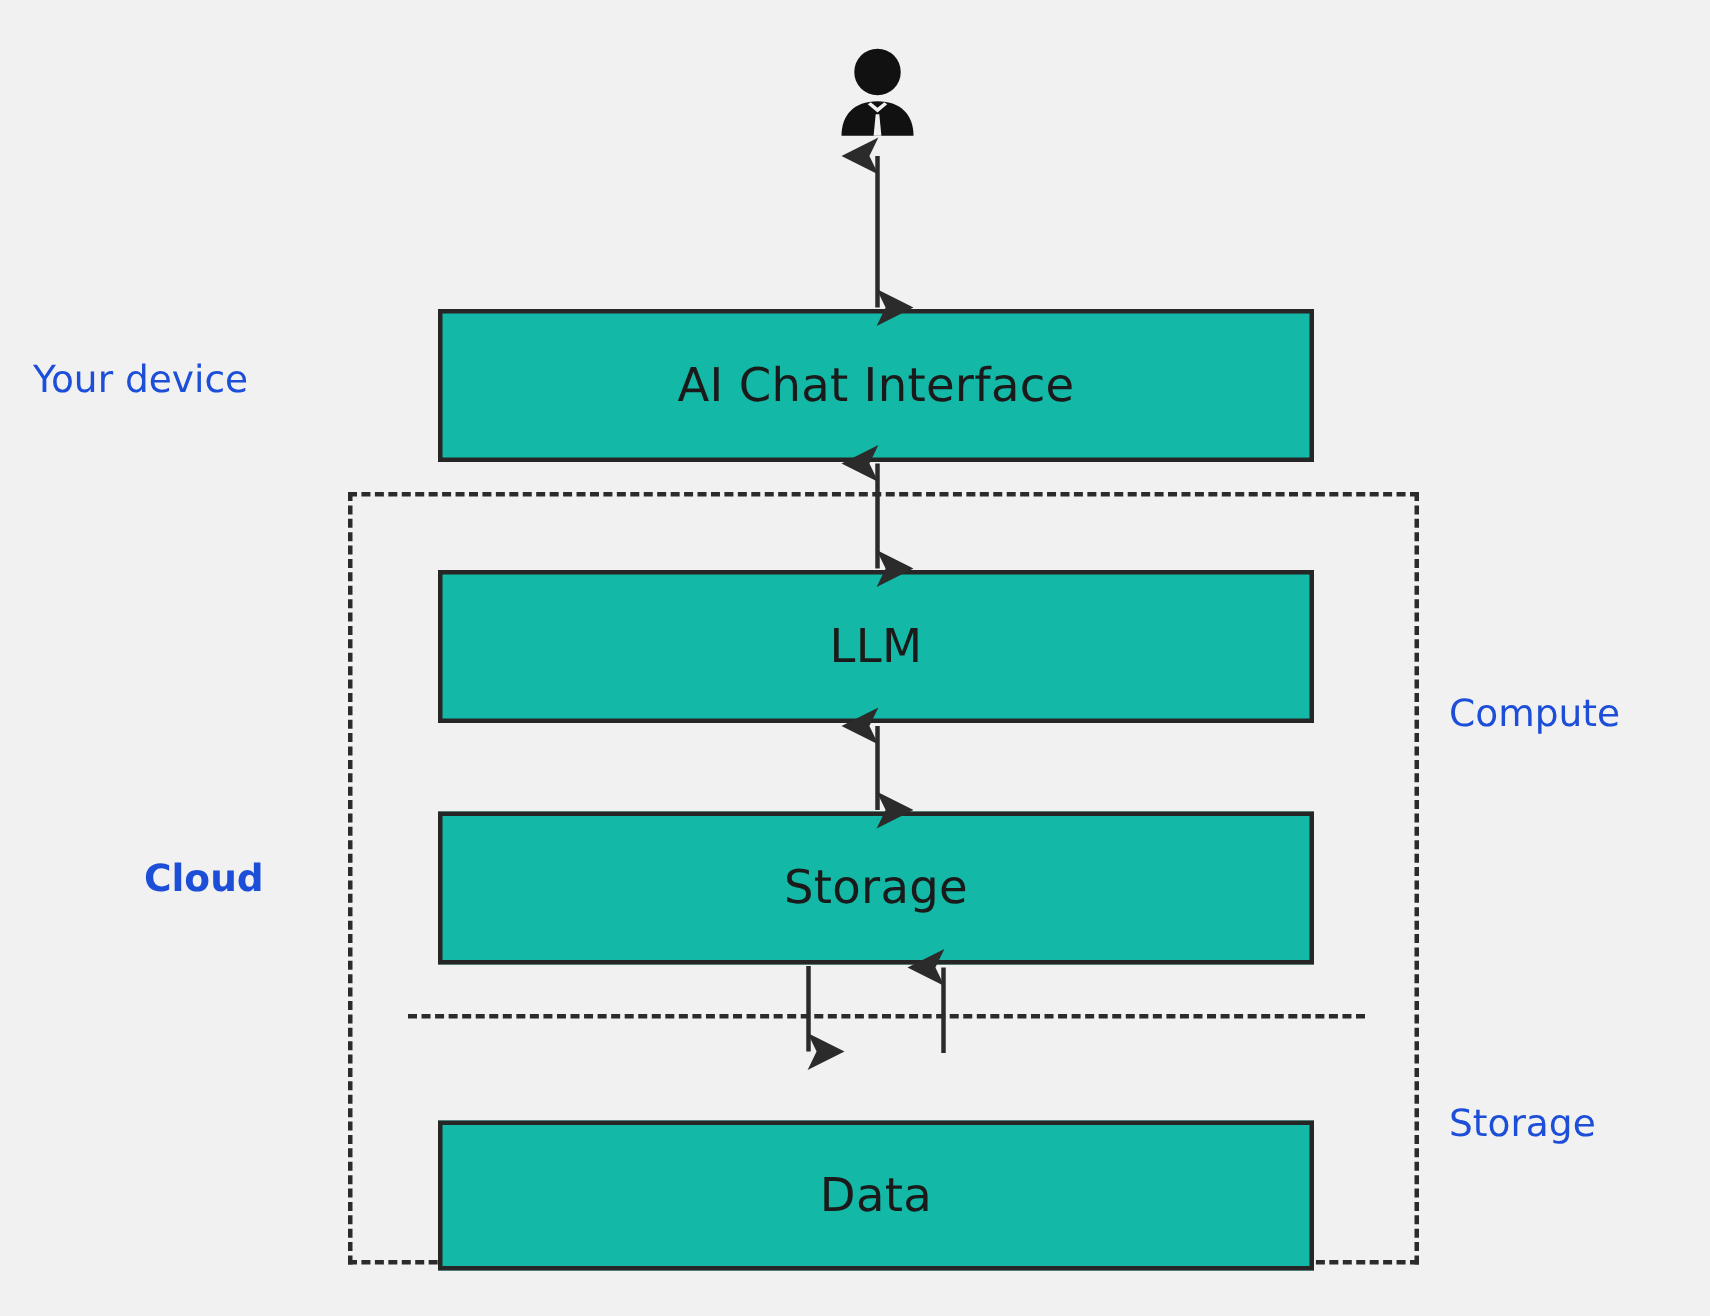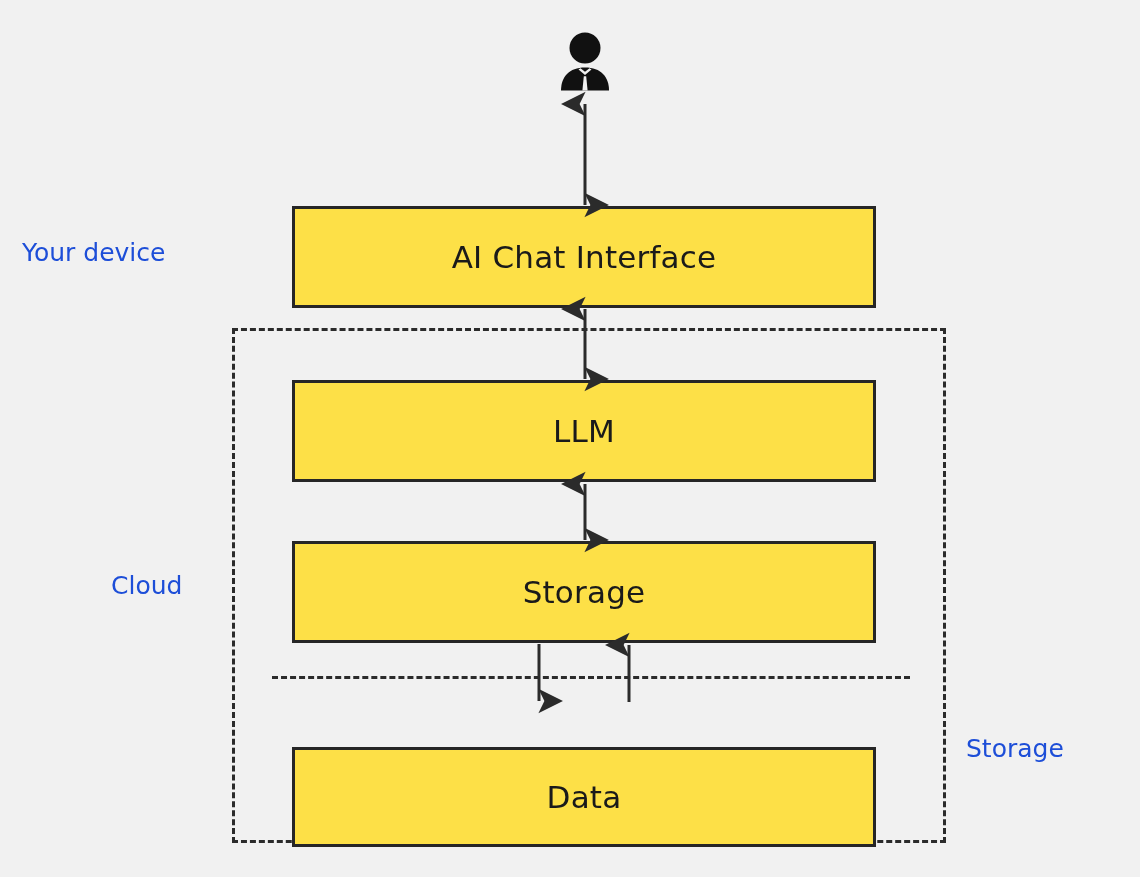--- a/index.html
+++ b/index.html
@@ -41,21 +41,21 @@
     border-top: 3px dashed #2b2b2b;
   }
 
   
   .node {
     position: absolute;
     left: 292px;
     width: 584px;
     box-sizing: border-box;
     border: 3px solid #262626;
-    background: #fde047;
+    background: #14b8a6;
     display: flex;
     align-items: center;
     justify-content: center;
     font-size: 31px;
     font-weight: 400;
     letter-spacing: 0.2px;
     color: #1a1a1a;
   }
   #node-chat   { top: 206px; height: 102px; }
   #node-llm    { top: 380px; height: 102px; }
@@ -63,21 +63,21 @@
   #node-data   { top: 703px; height: 100px; margin-top: 44px; }
 
   
   .side-label {
     position: absolute;
     font-size: 25px;
     color: #1d4ed8;
     white-space: nowrap;
   }
   #label-device  { left: 22px;  top: 238px; }
-  #label-cloud   { left: 111px; top: 571px; }
+  #label-cloud   { left: 96px; top: 571px; font-weight: bold; }
   #label-compute { left: 966px; top: 461px; }
   #label-storage { left: 966px; top: 734px; }
 
   
   #person-icon {
     position: absolute;
     left: 558px;
     top: 32px;
     width: 54px;
     height: 62px;
@@ -120,20 +120,21 @@
   </div>
   <div class="node" id="node-svc">
     <span>Storage</span>
   </div>
   <div class="node" id="node-data">
     <span>Data</span>
   </div>
 
   <div class="side-label" id="label-device">Your device</div>
   <div class="side-label" id="label-cloud">Cloud</div>
+  <div class="side-label" id="label-compute">Compute</div>
   <div class="side-label" id="label-storage">Storage</div>
 
   <svg id="arrow-layer" xmlns="http://www.w3.org/2000/svg">
     <defs>
       <marker id="head-up" markerWidth="9" markerHeight="9" refX="4.5" refY="8.2" orient="auto-start-reverse" markerUnits="strokeWidth">
         <path d="M0.4,8.4 L4.5,0.2 L8.6,8.4 L4.5,6.4 Z" fill="#2b2b2b"></path>
       </marker>
       <marker id="head-dn" markerWidth="9" markerHeight="9" refX="4.5" refY="8.2" orient="auto" markerUnits="strokeWidth">
         <path d="M0.4,8.4 L4.5,0.2 L8.6,8.4 L4.5,6.4 Z" fill="#2b2b2b"></path>
       </marker>

